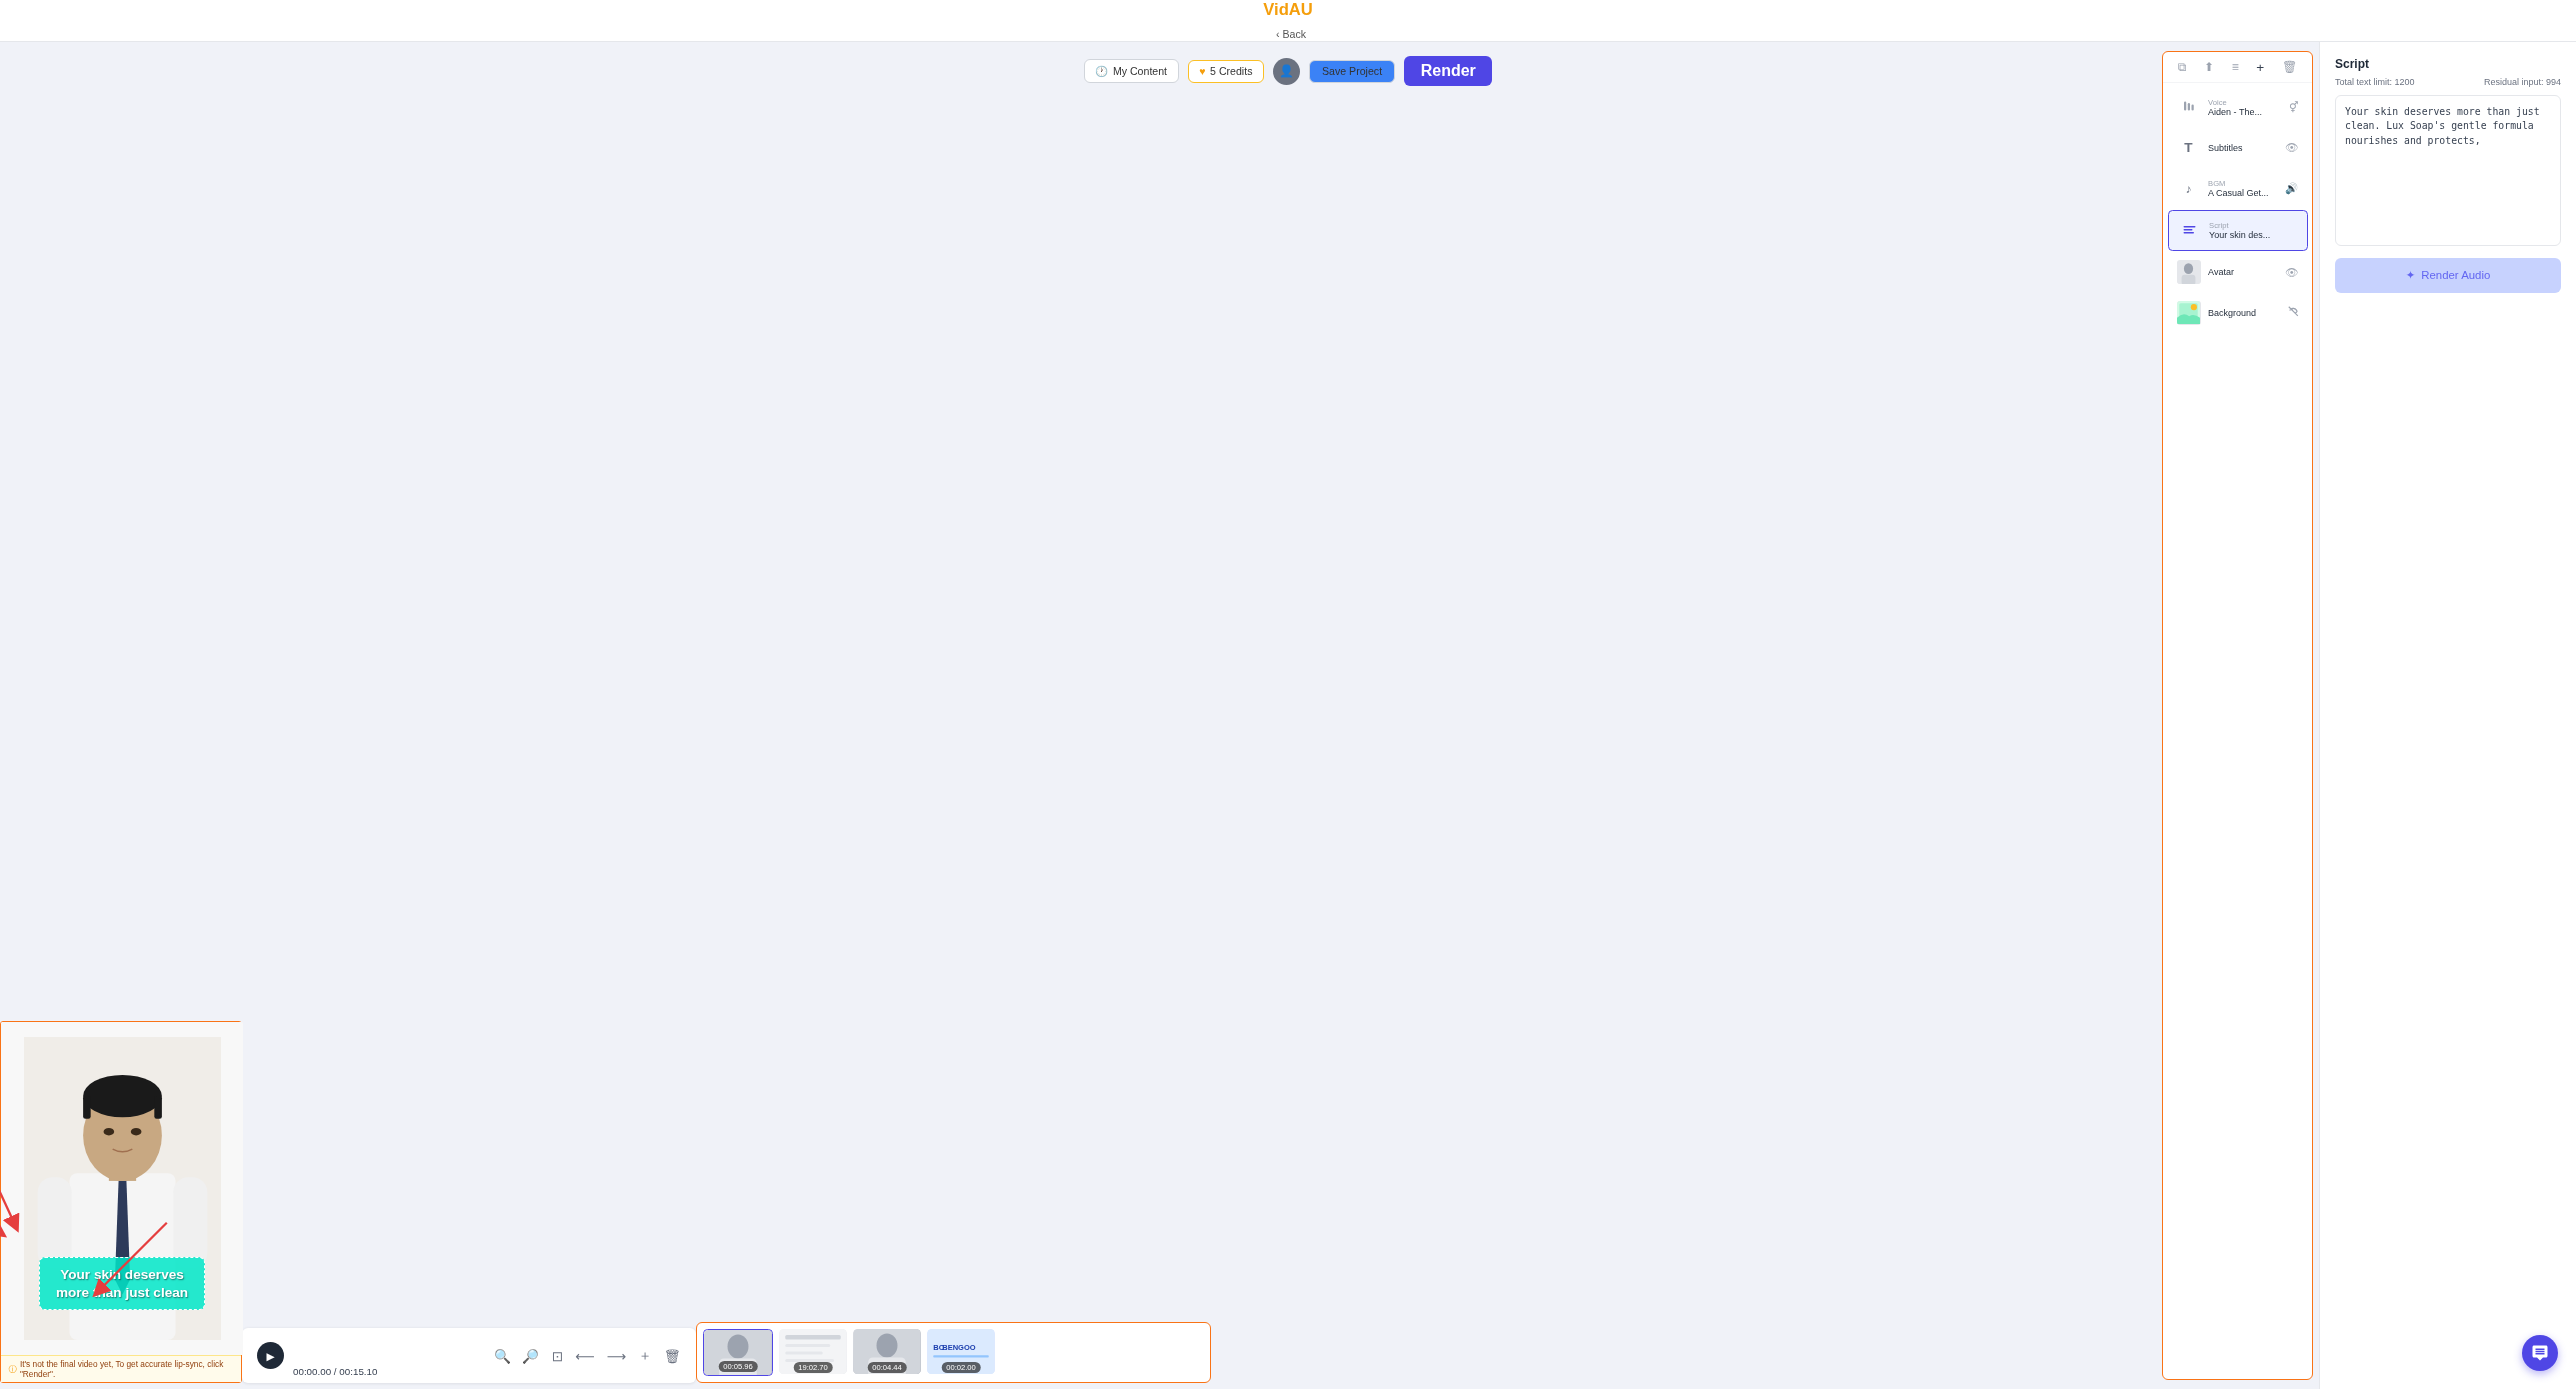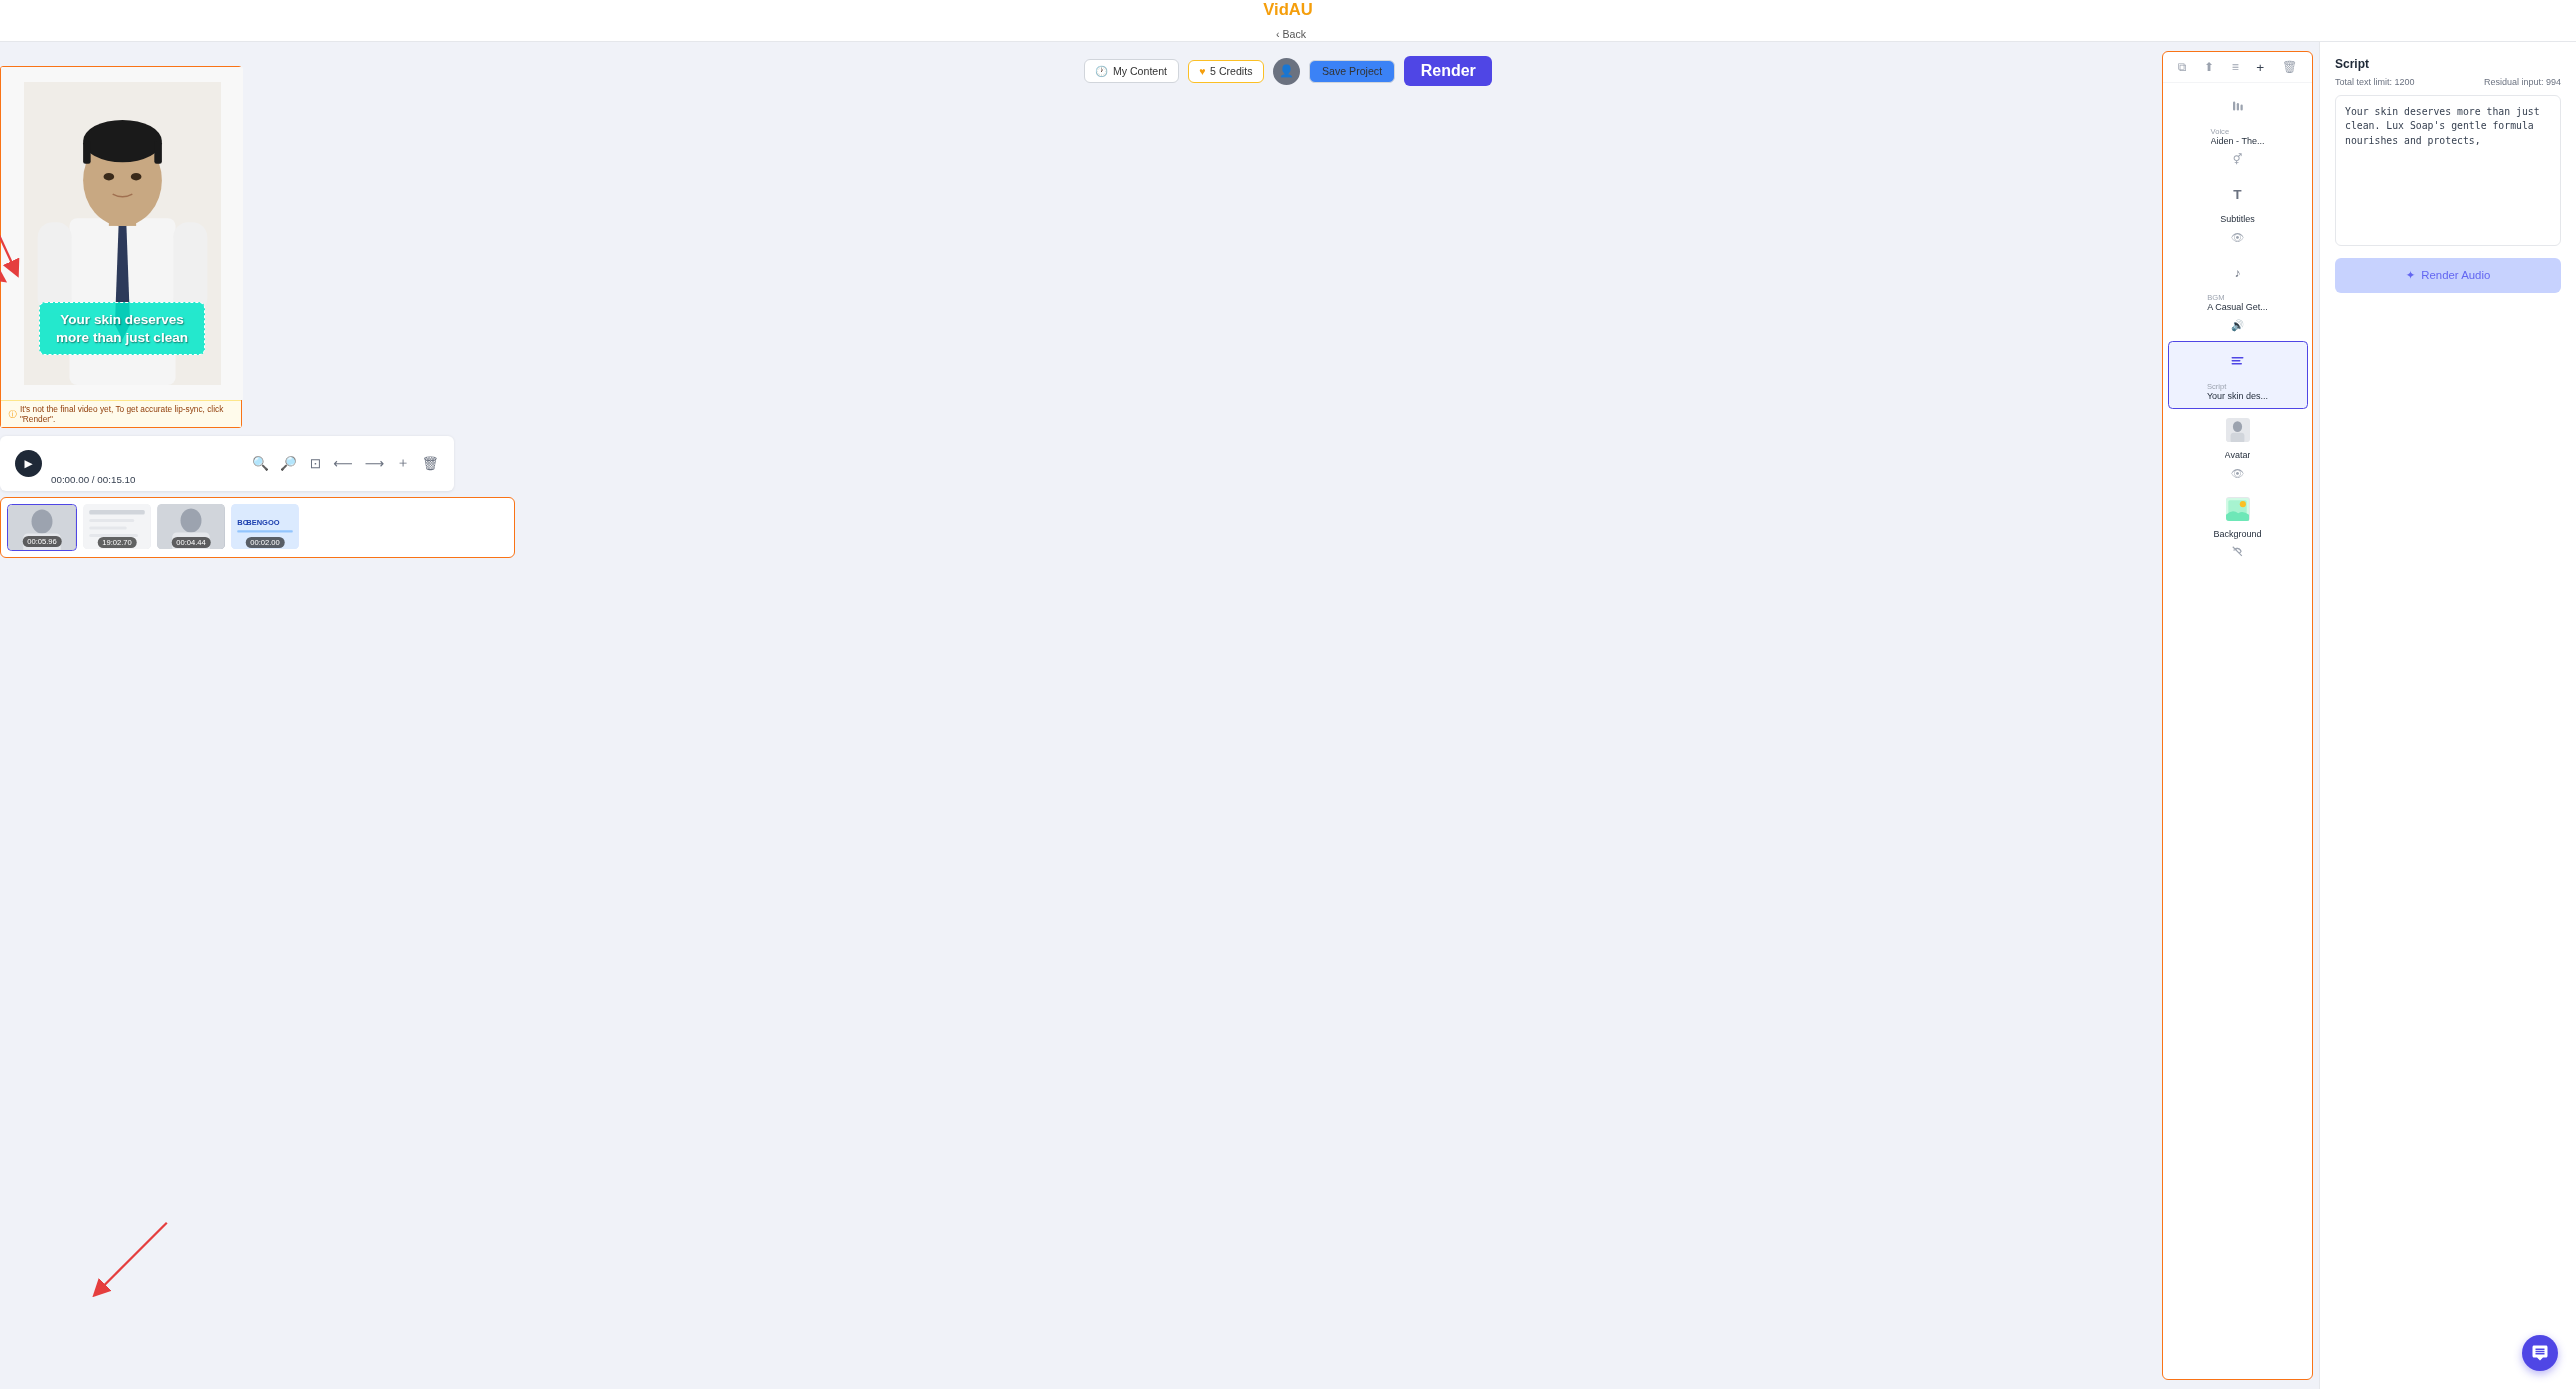--- a/index.html
+++ b/index.html
@@ -106,23 +106,23 @@
     .main {
       display: flex;
       flex: 1;
       overflow: hidden;
     }
 
     
     .center-area {
       flex: 1;
       display: flex;
-      flex-direction: column;
-      align-items: flex-start;
-      padding: 24px 0 6px;
+      flex-direction: row;
+      align-items: flex-end;
+      padding: 12px 0 6px;
       overflow: hidden;
       position: relative;
     }
 
     
     .video-preview-container {
       position: relative;
       width: 242px;
       border: 1.5px solid #f97316;
       border-radius: 3px;
@@ -308,21 +308,20 @@
       padding: 3px 0;
     }
     .layer-item {
       display: flex;
       align-items: center;
       padding: 7.6px 9px;
       gap: 7.6px;
       cursor: pointer;
       border-radius: 4.5px;
       margin: 1.5px 4.5px;
-      flex-direction: column;
     }
     .layer-item.active {
       background: #EEF2FF;
       border: 0.8px solid #4F46E5;
     }
     .layer-icon {
       width: 24px;
       height: 24px;
       display: flex;
       align-items: center;

